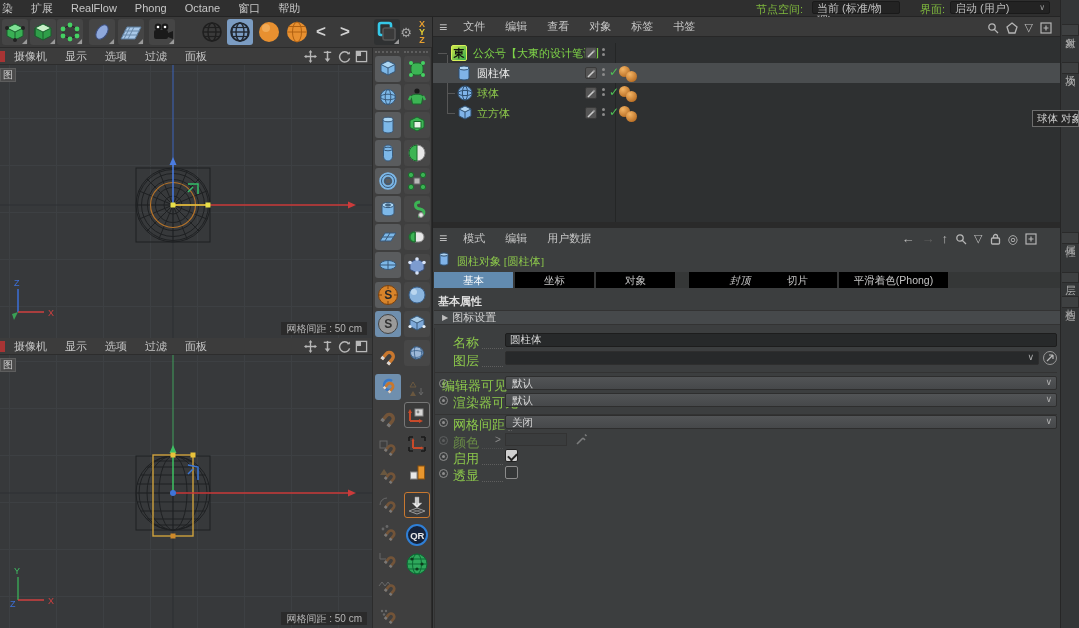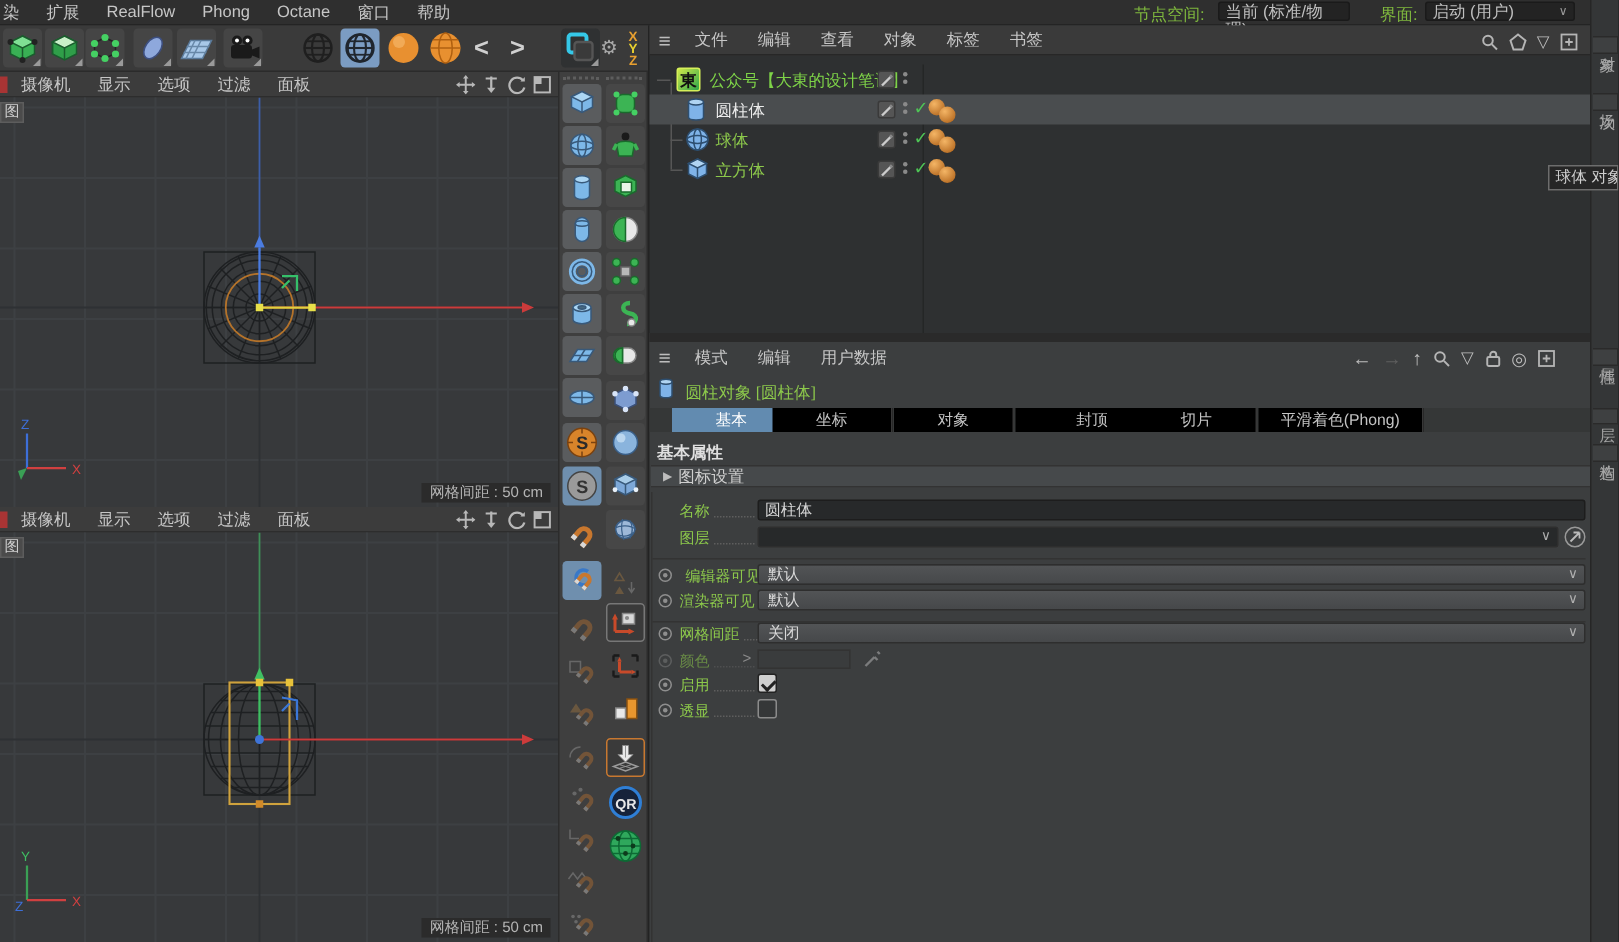--- a/index.html
+++ b/index.html
@@ -50,21 +50,21 @@
   .pencilbox{position:absolute;top:4px;width:12px;height:12px;background:#555;border:1px solid #3a3a3a;border-radius:2px;display:flex;align-items:center;justify-content:center;}
   .dotcol{position:absolute;width:4px;}
   .dot{width:3px;height:3px;border-radius:50%;background:#8a8a8a;margin:2px 0;}
   .okchk{position:absolute;top:2px;color:#4ec455;font-size:12px;font-weight:bold;}
   .matball{position:absolute;width:11px;height:11px;border-radius:50%;background:radial-gradient(circle at 35% 30%,#f4b565,#a85a12);}
   
   #am{position:absolute;left:0;top:205px;width:628px;height:406px;background:#3c3e3f;border-top:6px solid #2a2a2a;}
   .amicons{position:absolute;right:24px;top:3px;display:flex;gap:7px;align-items:center;color:#bdbdbd;}
   .tab{position:absolute;top:0;height:16px;background:#000000;border-right:1px solid #373737;color:#c4c4c4;text-align:center;line-height:16px;font-size:10.5px;}
   .tab.active{background:#628bb0;color:#fff;}
-  .flbl{position:absolute;left:20px;width:52px;color:#8cc84b;font-size:10px;display:flex;align-items:flex-end;white-space:nowrap;}
+  .flbl{position:absolute;left:20px;width:52px;color:#8cc84b;font-size:13px;display:flex;align-items:flex-end;white-space:nowrap;}
   .leader{flex:1;border-bottom:1px dotted #5e5e5e;margin:0 2px 3px 3px;min-width:4px;}
   .txt{position:absolute;height:14px;background:#27292a;border:1px solid #1d1d1d;color:#d8d8d8;font-size:10.5px;padding:0 4px;border-radius:2px;}
   .ddn{position:absolute;height:14px;background:linear-gradient(#525456,#46484a);border:1px solid #2e2e2e;border-radius:2px;color:#d8d8d8;font-size:10.5px;line-height:13px;padding:0 16px 0 6px;}
   .ddn .chev{position:absolute;right:4px;top:1px;font-size:9px;color:#b0b0b0;}
   .ring{position:absolute;width:9px;height:9px;border:1px solid #8e8e8e;border-radius:50%;}
   .ring:after{content:"";position:absolute;left:2px;top:2px;width:3px;height:3px;border-radius:50%;background:#8e8e8e;}
   .sep{position:absolute;left:2px;width:622px;border-top:1px solid #333;}
   .chkbox{position:absolute;width:13px;height:13px;border-radius:2px;}
   .chkbox.on{background:#cfcfcf;border:1px solid #222;}
   .chkbox.on:after{content:"";position:absolute;left:2px;top:3px;width:7px;height:4px;border-left:2px solid #222;border-bottom:2px solid #222;transform:rotate(-45deg);}
@@ -812,24 +812,24 @@
 
       <div class="abs" style="left:6px;top:24px;">
           <svg width="11" height="14" viewBox="0 0 11 14">
             <path d="M1 2.5v9c0 1 1.9 1.7 4 1.7s4-.7 4-1.7v-9" fill="#7fb3e8" stroke="#2e4f70"></path>
             <ellipse cx="5" cy="2.5" rx="4" ry="1.6" fill="#b0d4f2" stroke="#2e4f70"></ellipse>
           </svg>
         </div>
       <span class="abs" style="left:24px;top:26px;color:#8cc84b;font-family:Liberation Serif, serif;">圆柱对象 [圆柱体]</span>
 
       <div class="abs" style="left:0;top:44px;width:628px;height:16px;background:#353737;">
-        <div class="tab active" style="left:15px;width:80px;">基本</div>
+        <div class="tab active" style="left:1px;width:80px;">基本</div>
         <div class="tab" style="left:82px;width:80px;">坐标</div>
         <div class="tab" style="left:163px;width:80px;">对象</div>
-        <div class="tab" style="left:244px;width:103px;">封顶</div>
+        <div class="tab" style="left:256px;width:103px;font-style:italic;">封顶</div>
         <div class="tab" style="left:325px;width:80px;">切片</div>
         <div class="tab" style="left:406px;width:110px;">平滑着色(Phong)</div>
       </div>
 
       <span class="abs" style="left:5px;top:66px;font-weight:bold;color:#dedede;">基本属性</span>
 
       <div class="abs" style="left:1px;top:82px;width:626px;height:15px;background:#46494b;border-top:1px solid #333;border-bottom:1px solid #333;display:flex;align-items:center;">
         <span style="font-size:8px;color:#bdbdbd;margin:0 4px 0 8px;">▶</span>
         <span style="color:#cfcfcf;">图标设置</span>
       </div>

